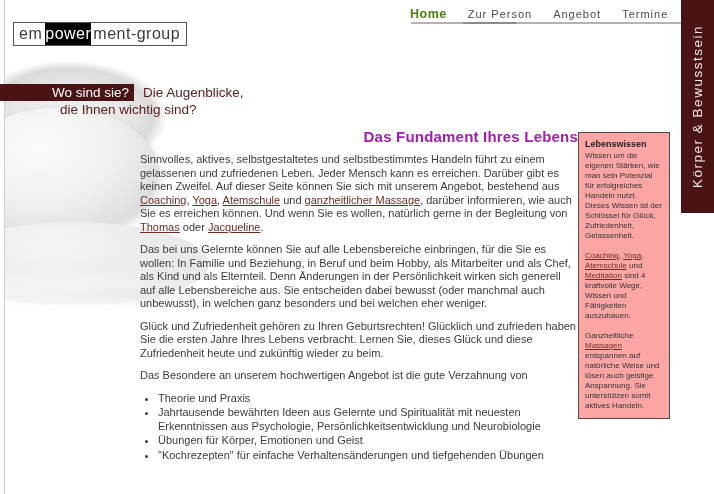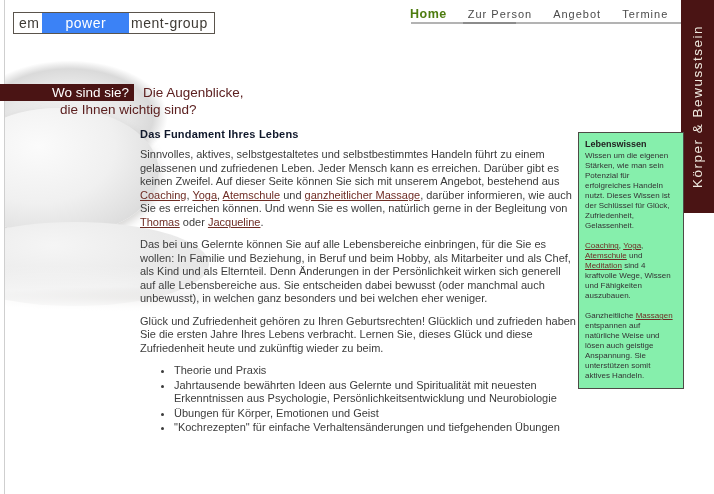--- a/index.html
+++ b/index.html
@@ -1,24 +1,24 @@
 <!DOCTYPE html>
 <html><head>
 <meta charset="utf-8">
 <style>
   html,body{margin:0;padding:0;background:#ffffff;}
   .page{position:relative;width:714px;height:494px;background:#ffffff;overflow:hidden;
         font-family:"Liberation Sans", sans-serif;}
   .left-hairline{position:absolute;left:4px;top:0;width:1px;height:494px;background:#cfcfcf;}
 
   
-  .logo{position:absolute;left:13px;top:12px;display:inline-flex;align-items:center;
-        border:1px solid #5a544c;color:#3e3a34;font-size:14px;letter-spacing:.5px;background:#fff;}
+  .logo{position:absolute;left:13px;top:22px;display:inline-flex;align-items:center;
+        border:1px solid #5a544c;color:#3e3a34;font-size:16px;letter-spacing:.5px;background:#fff;}
   .logo .seg{padding:2px 2px 2px 5px;}
-  .logo .seg-power{background:#3b82f6;color:#ffffff;padding:2px 23px;margin:0 1px;}
+  .logo .seg-power{background:#000000;color:#ffffff;padding:2px 0;margin:0 1px;}
   .logo .seg-rest{padding:2px 6px 2px 1px;}
 
   
   .nav{position:absolute;left:410px;top:7px;display:flex;gap:21px;align-items:baseline;}
   .nav .item{font-size:11px;letter-spacing:1px;color:#4b4b4b;cursor:pointer;white-space:nowrap;}
   .nav .item.active{font-weight:bold;color:#4d7c0f;font-size:12.5px;letter-spacing:.5px;}
   .nav-underline{position:absolute;left:411px;top:22px;width:270px;height:2px;background:#b3b3b3;}
   .nav-underline .dark{position:absolute;left:52px;top:0;width:53px;height:2px;background:#8c8c8c;}
 
   
@@ -51,29 +51,29 @@
   .hero-bar{position:absolute;left:0;top:84px;width:134px;height:17px;background:#4a1414;
             color:#ffffff;font-size:13.5px;line-height:17px;text-align:right;padding-right:5px;
             box-sizing:border-box;white-space:nowrap;}
   .hero-rest{position:absolute;left:143px;top:84px;height:17px;line-height:17px;
              color:#5c2020;font-size:13.5px;white-space:nowrap;}
   .hero-line2{position:absolute;left:60px;top:101px;height:17px;line-height:17px;
               color:#5c2020;font-size:13.5px;white-space:nowrap;}
 
   
   .main{position:absolute;left:140px;top:128px;width:438px;color:#3c3c3c;}
-  .main h1{margin:0 0 8px 0;font-size:11px;font-weight:bold;color:#0f172a;letter-spacing:.2px;}
+  .main h1{margin:0 0 8px 0;font-size:15px;font-weight:bold;color:#a21caf;letter-spacing:.2px;text-align:right;}
   .main p{margin:0 0 9px 0;font-size:11px;line-height:13.5px;}
   .main ul{margin:5px 0 0 6px;padding-left:12px;font-size:11px;line-height:13.5px;}
-  .main li{margin:0 0 1px 16px;}
+  .main li{margin:0 0 1px 0;}
   a.lnk{color:#6e2c24;text-decoration:underline;cursor:pointer;}
 
   
-  .sidebox{position:absolute;left:578px;top:132px;width:106px;box-sizing:border-box;
-           background:#86efac;border:1px solid #4d4a45;padding:6px 6px 7px 6px;
+  .sidebox{position:absolute;left:578px;top:132px;width:92px;box-sizing:border-box;
+           background:#fca5a5;border:1px solid #4d4a45;padding:6px 6px 7px 6px;
            color:#333333;font-size:8px;line-height:10px;}
   .sidebox .title{font-weight:bold;font-size:9px;margin:0 0 2px 0;color:#222;}
   .sidebox p{margin:0 0 10px 0;}
   .sidebox p:last-child{margin-bottom:0;}
 </style>
 </head>
 <body>
 
 <div class="page">
   <div class="left-hairline"></div>
@@ -111,20 +111,21 @@
 
   <div class="hero-bar">Wo sind sie?</div>
   <div class="hero-rest">Die Augenblicke,</div>
   <div class="hero-line2">die Ihnen wichtig sind?</div>
 
   <div class="main">
     <h1>Das Fundament Ihres Lebens</h1>
     <p>Sinnvolles, aktives, selbstgestaltetes und selbstbestimmtes Handeln führt zu einem gelassenen und zufriedenen Leben. Jeder Mensch kann es erreichen. Darüber gibt es keinen Zweifel. Auf dieser Seite können Sie sich mit unserem Angebot, bestehend aus <a href="#" class="lnk">Coaching</a>, <a href="#" class="lnk">Yoga</a>, <a href="#" class="lnk">Atemschule</a> und <a href="#" class="lnk">ganzheitlicher Massage</a>, darüber informieren, wie auch Sie es erreichen können. Und wenn Sie es wollen, natürlich gerne in der Begleitung von <a href="#" class="lnk">Thomas</a> oder <a href="#" class="lnk">Jacqueline</a>.</p>
     <p>Das bei uns Gelernte können Sie auf alle Lebensbereiche einbringen, für die Sie es wollen: In Familie und Beziehung, in Beruf und beim Hobby, als Mitarbeiter und als Chef, als Kind und als Elternteil. Denn Änderungen in der Persönlichkeit wirken sich generell auf alle Lebensbereiche aus. Sie entscheiden dabei bewusst (oder manchmal auch unbewusst), in welchen ganz besonders und bei welchen eher weniger.</p>
     <p>Glück und Zufriedenheit gehören zu Ihren Geburtsrechten! Glücklich und zufrieden haben Sie die ersten Jahre Ihres Lebens verbracht. Lernen Sie, dieses Glück und diese Zufriedenheit heute und zukünftig wieder zu beim.</p>
+    <p>Das Besondere an unserem hochwertigen Angebot ist die gute Verzahnung von</p>
     <ul>
       <li>Theorie und Praxis</li>
       <li>Jahrtausende bewährten Ideen aus Gelernte und Spiritualität mit neuesten Erkenntnissen aus Psychologie, Persönlichkeitsentwicklung und Neurobiologie</li>
       <li>Übungen für Körper, Emotionen und Geist</li>
       <li>"Kochrezepten" für einfache Verhaltensänderungen und tiefgehenden Übungen</li>
     </ul>
   </div>
 
   <div class="sidebox">
     <div class="title">Lebenswissen</div>

